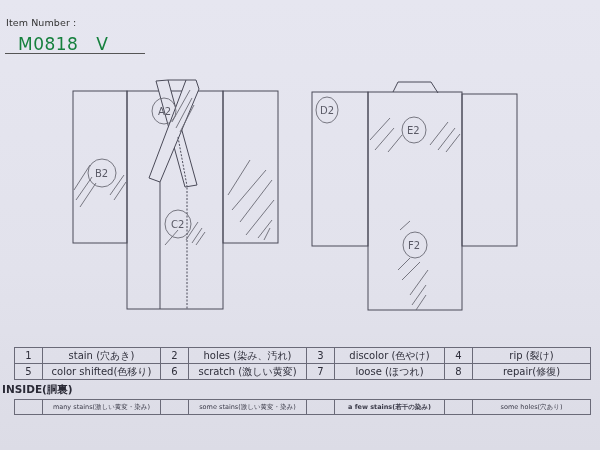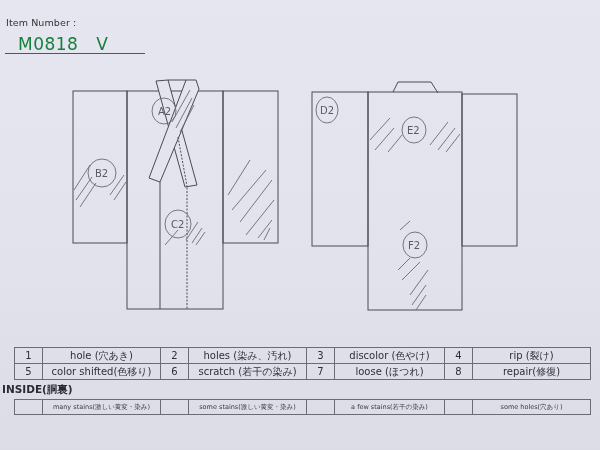--- a/index.html
+++ b/index.html
@@ -14,21 +14,21 @@
   .num { width:27px; }
   .lbl1 { width:117px; }
   .lbl2 { width:117px; }
   .lbl3 { width:109px;margin-left:40px; }
   .lbl4 { width:117px; }
   .inside-title { position:absolute; left:2px; top:383px; font-size:10.5px; font-weight:bold; color:#2a2a36; }
   table.inside { position:absolute; left:14px; top:399px; border-collapse:collapse; font-size:6.5px; color:#3a3a48;padding-left:6px; }
   table.inside td { border:1px solid #6a6a78; height:14px; padding:0; text-align:center; white-space:nowrap; }
   .ib { width:27px; }
   .it { width:117px; }
-  .it3 { width:109px; }
+  .it3 { width:109px;font-weight:bold; }
 </style>
 </head>
 <body>
 
 <div class="sheet"></div>
 
 <div class="item-label">Item Number :</div>
 <div class="item-number" style="white-space:pre;">M0818   V</div>
 <div class="item-line"></div>
 
@@ -109,33 +109,33 @@
     <text x="320" y="114">D2</text>
     <text x="407" y="134">E2</text>
     <text x="408" y="249">F2</text>
   </g>
 </svg>
 
 <table class="legend">
   <tbody>
       <tr>
     <td class="num">1</td>
-    <td class="lbl1">hole (穴あき)</td>
+    <td class="lbl1">stain (穴あき)</td>
     <td class="num">2</td>
     <td class="lbl2">holes (染み、汚れ)</td>
     <td class="num">3</td>
     <td class="lbl3">discolor (色やけ)</td>
     <td class="num">4</td>
     <td class="lbl4">rip (裂け)</td>
   </tr>
   <tr>
     <td class="num">5</td>
     <td class="lbl1">color shifted(色移り)</td>
     <td class="num">6</td>
-    <td class="lbl2">scratch (若干の染み)</td>
+    <td class="lbl2">scratch (激しい黄変)</td>
     <td class="num">7</td>
     <td class="lbl3">loose (ほつれ)</td>
     <td class="num">8</td>
     <td class="lbl4">repair(修復)</td>
   </tr>
 </tbody>
   </table>
 
 <div class="inside-title">INSIDE(胴裏)</div>
 

